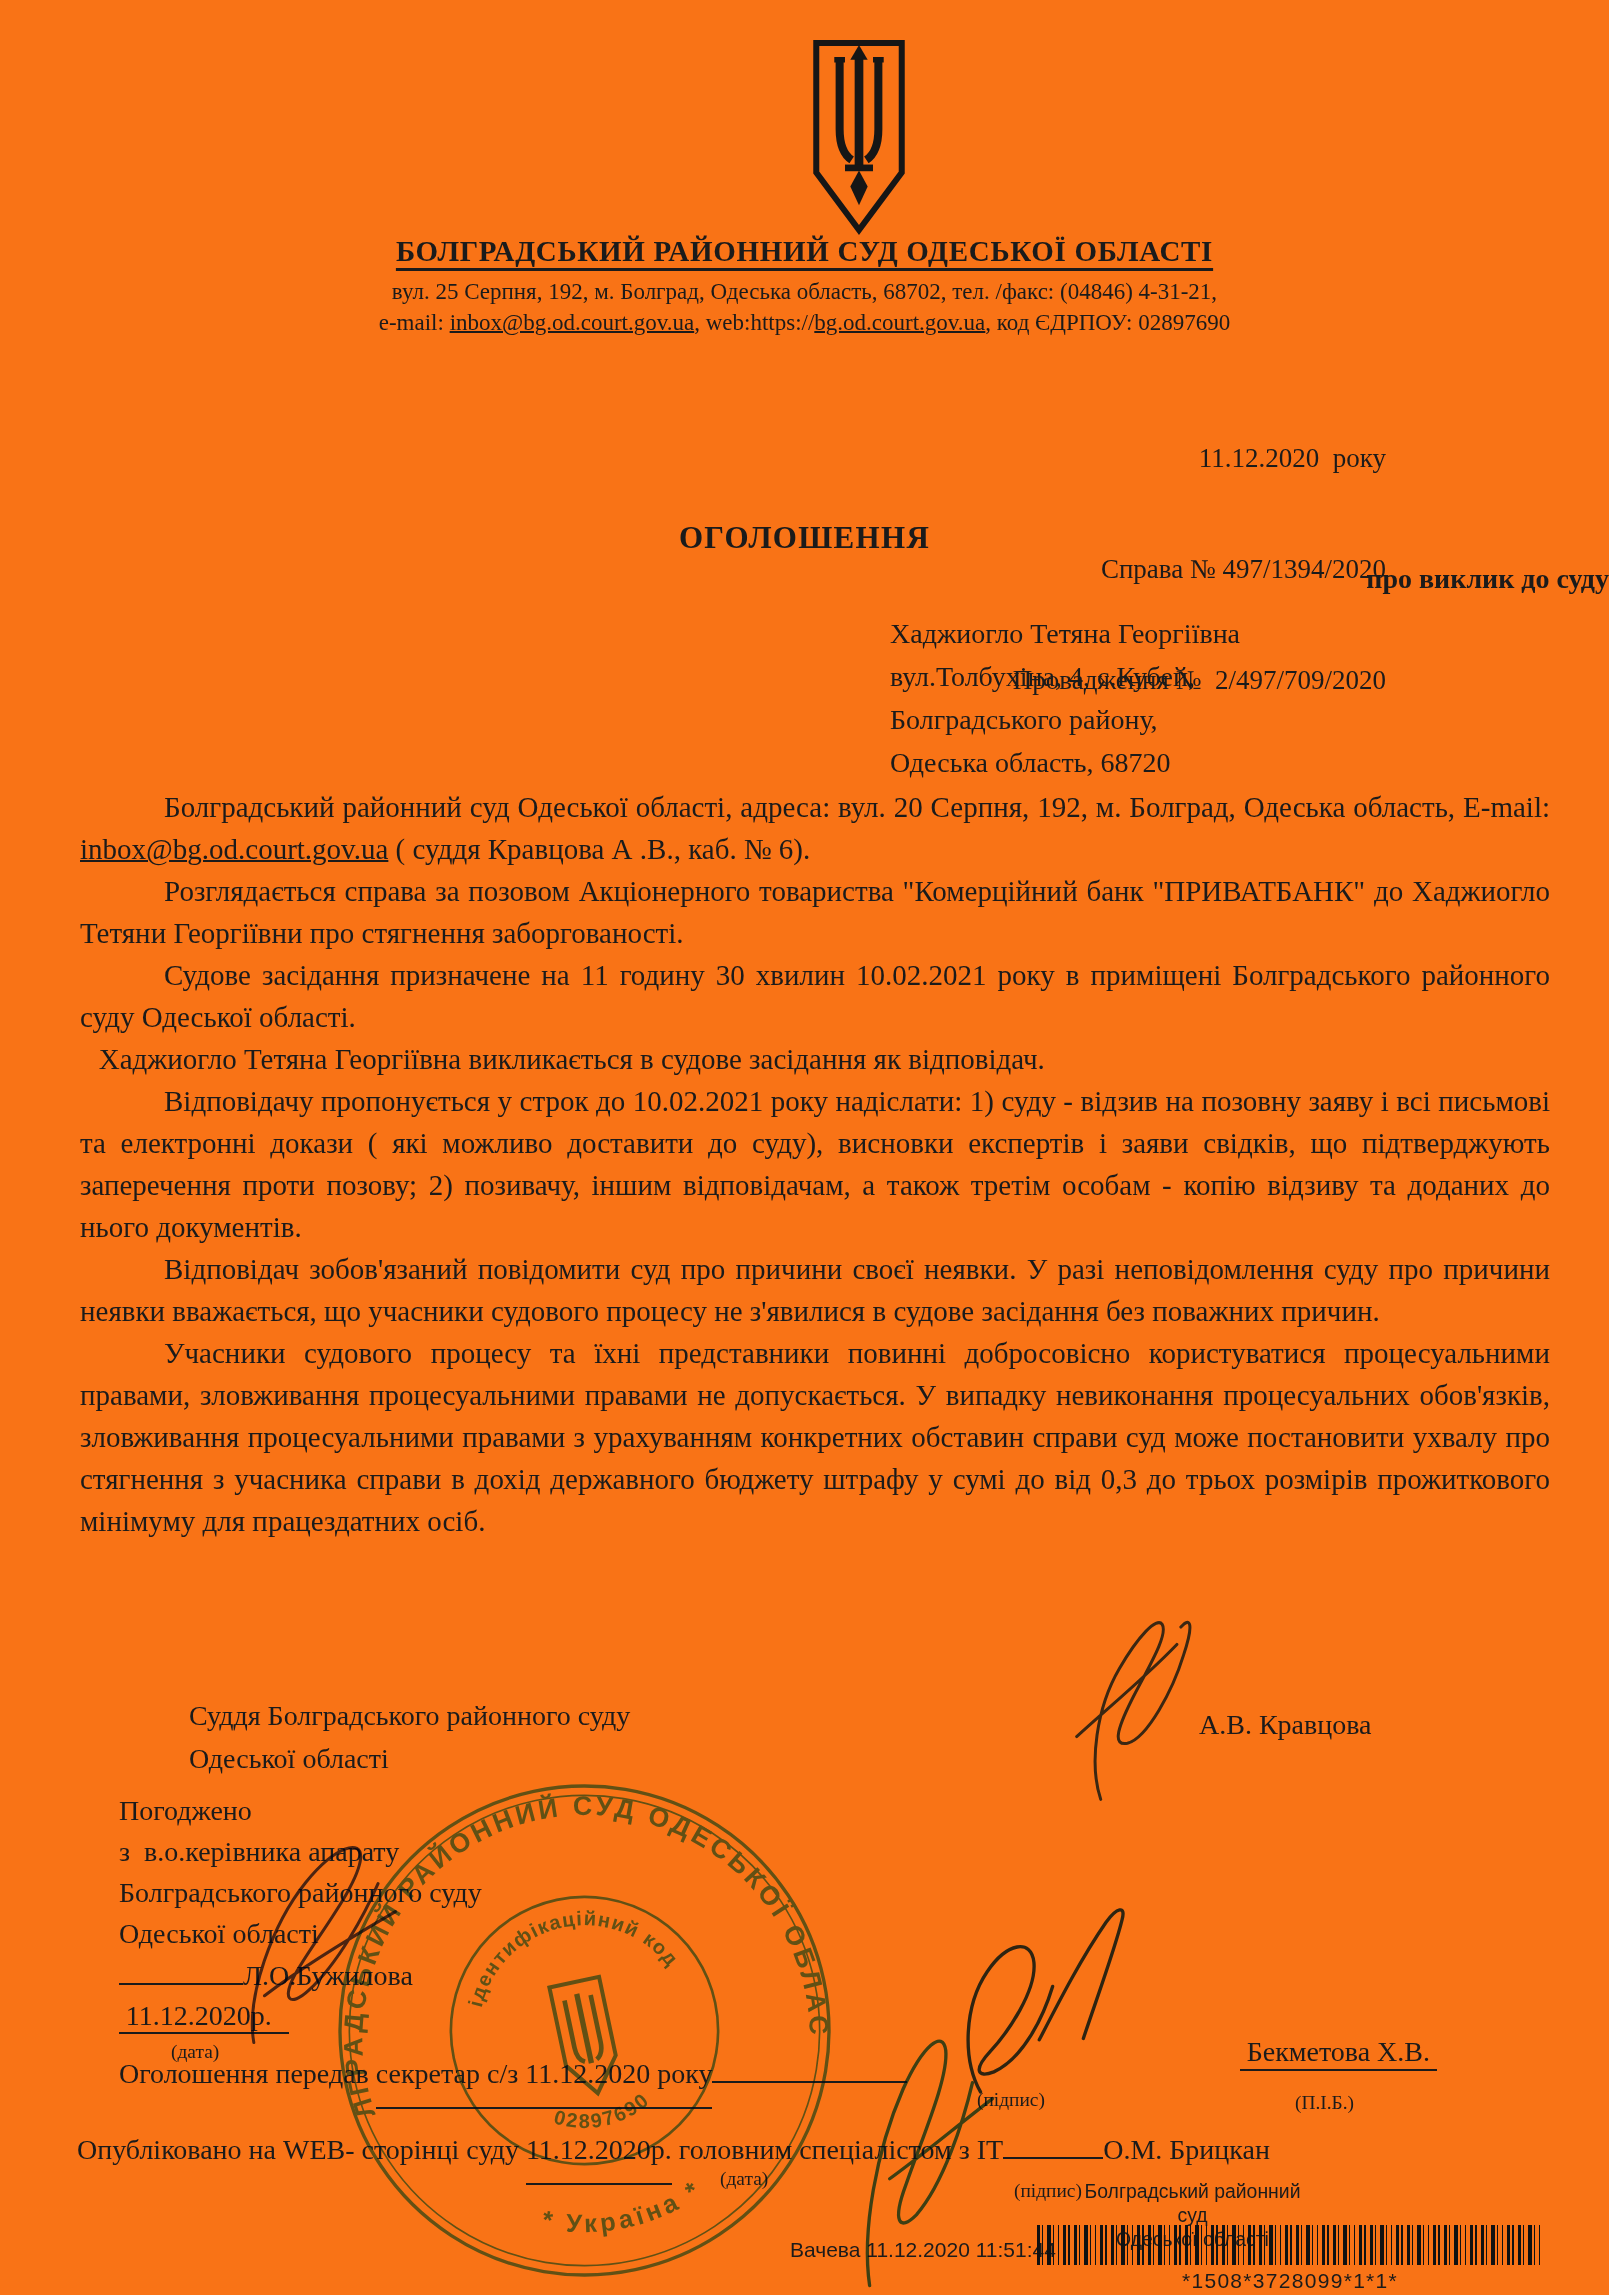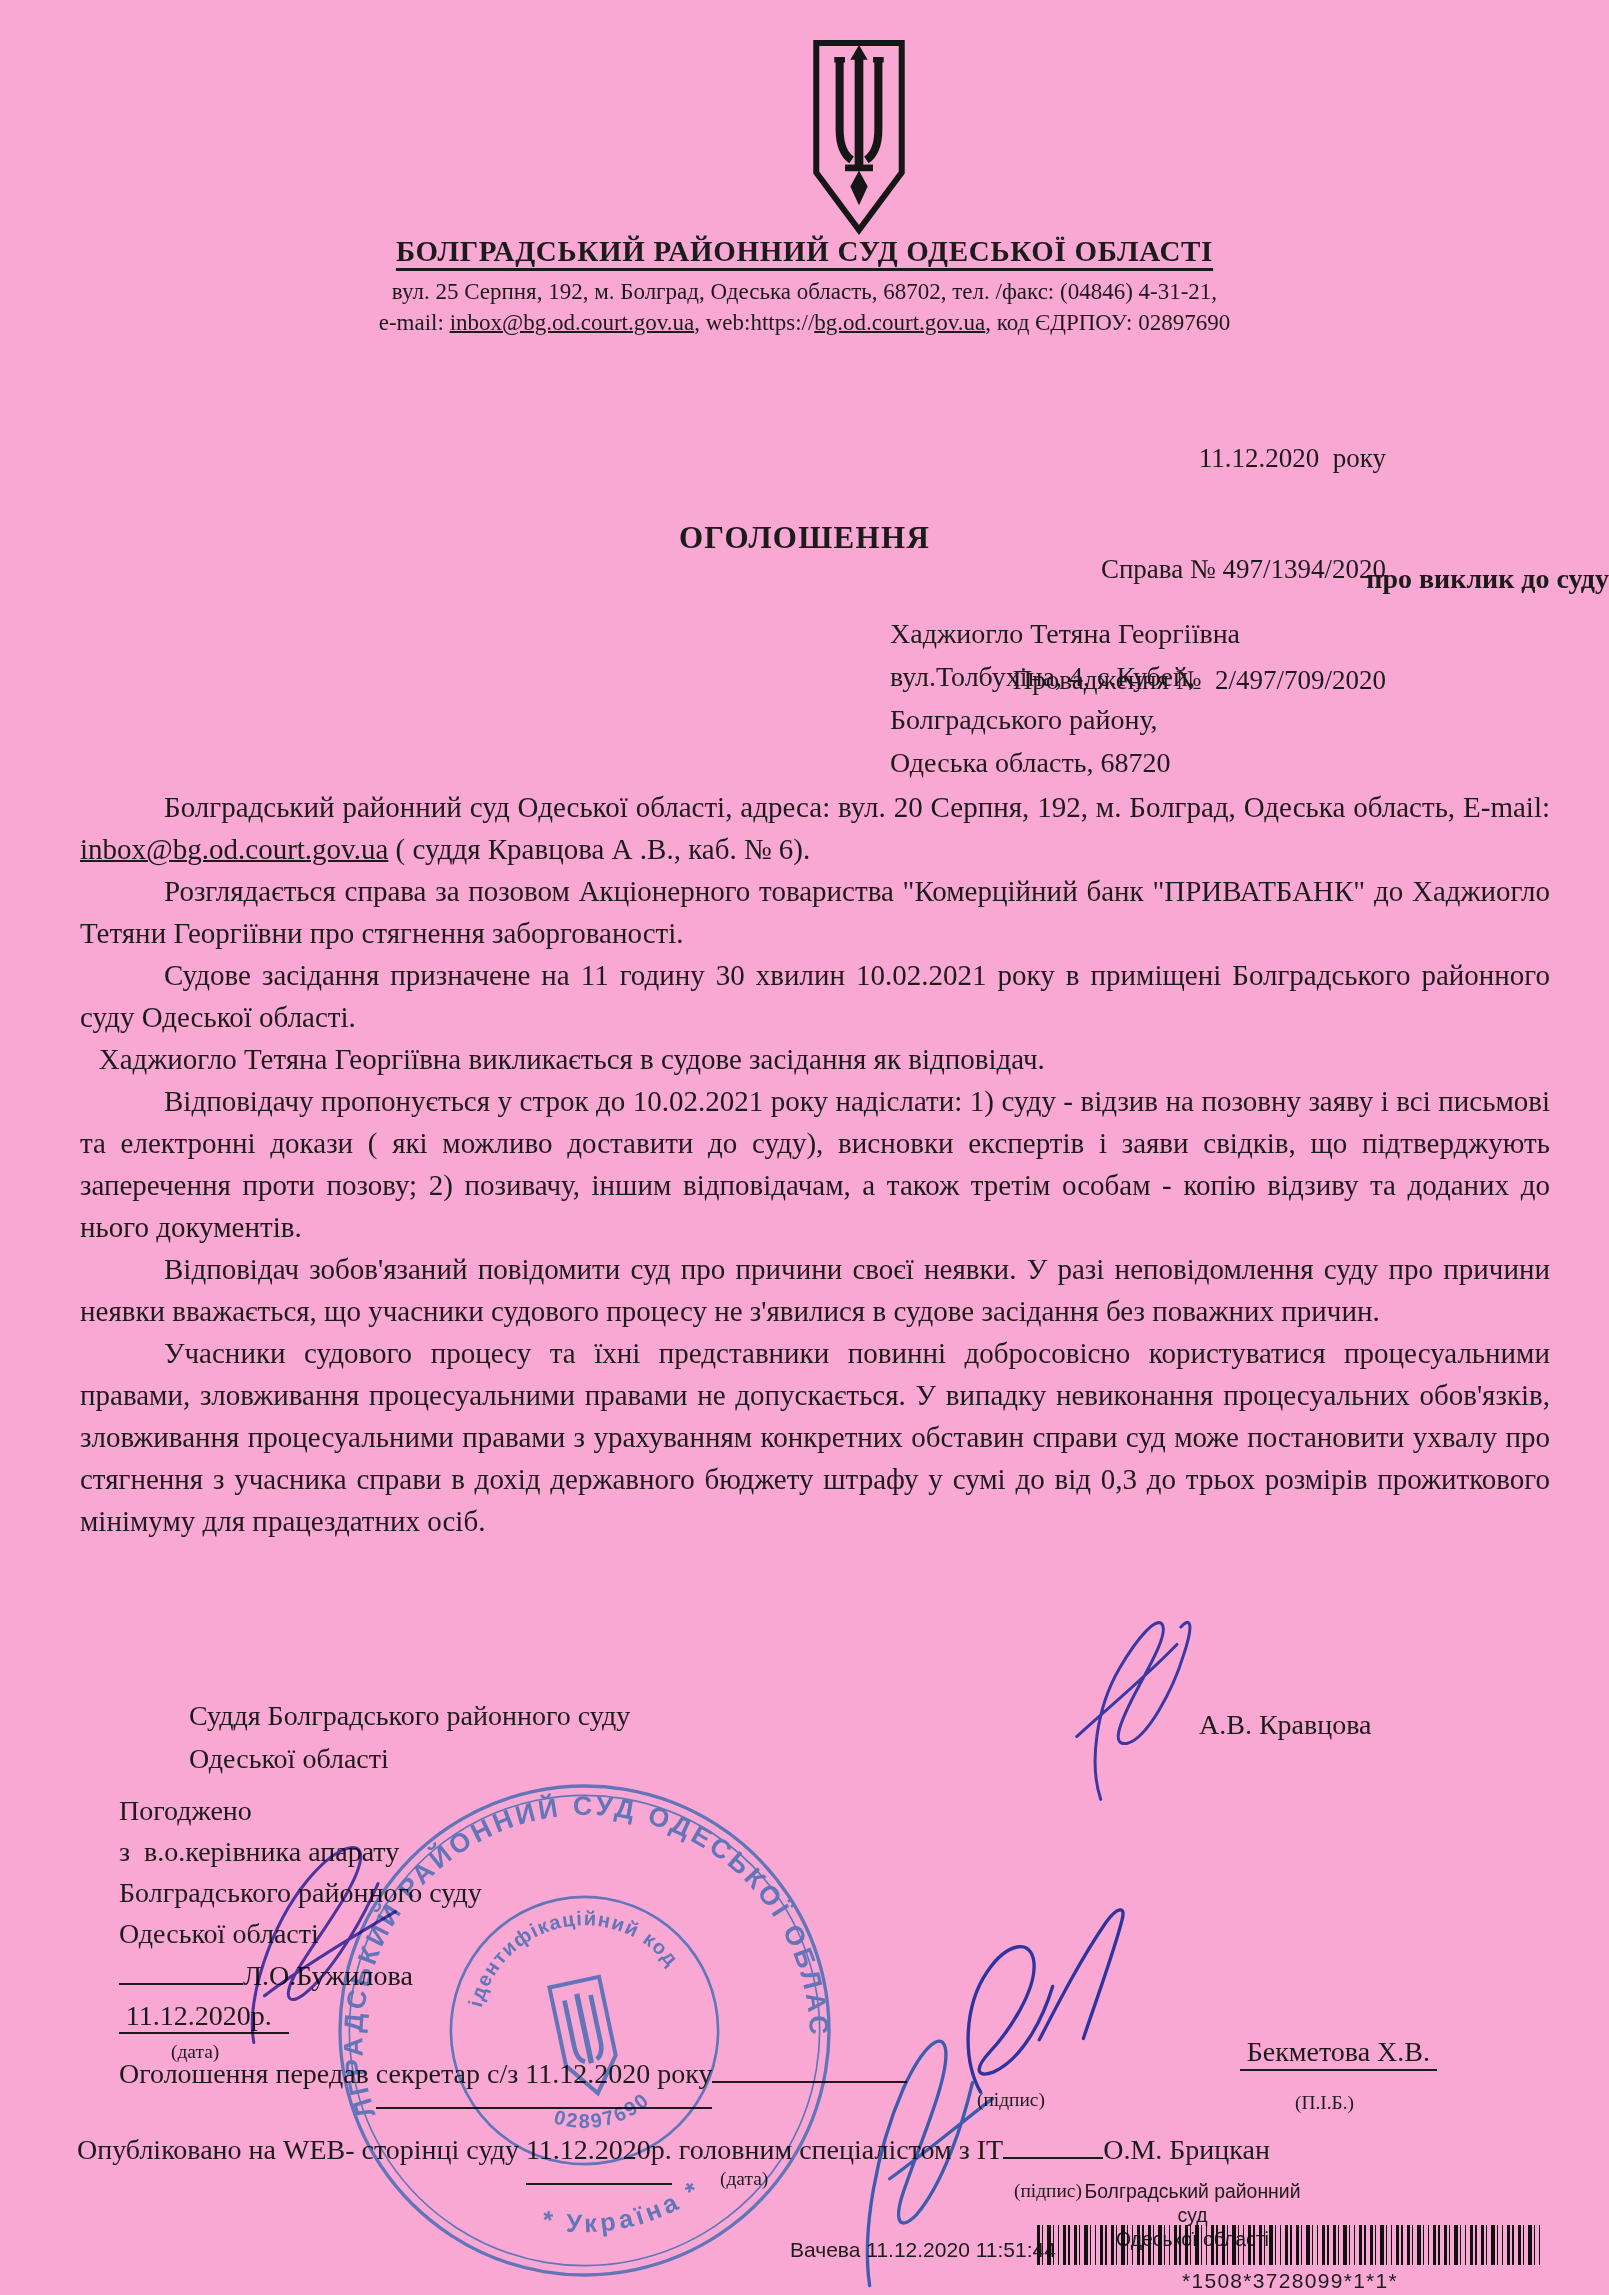--- a/index.html
+++ b/index.html
@@ -1,18 +1,18 @@
 <!DOCTYPE html>
 <html lang="uk" style="font-size:10.7px"><head>
 <meta charset="utf-8">
 <style>
   html,body{margin:0;padding:0;background:#dededa;}
   .page{
     position:relative;width:1609px;height:2295px;
-    background:#f9a8d4;
+    background:#f97316;
     font-family:"Liberation Serif",serif;
     color:#1b1b1b;overflow:hidden;
   }
   
   .emblem{position:absolute;left:810px;top:37px;width:98px;height:199px;}
   .court-name{
     position:absolute;left:0;top:235px;width:100%;text-align:center;
     font-weight:bold;font-size:29px;letter-spacing:0.7px;
     text-decoration:underline;text-decoration-thickness:2.7px;text-underline-offset:6.7px;
   }

